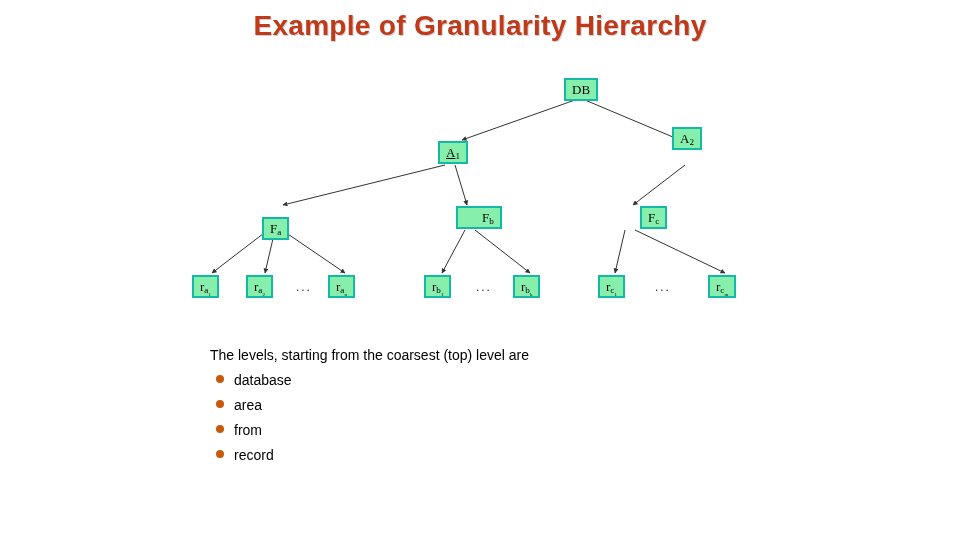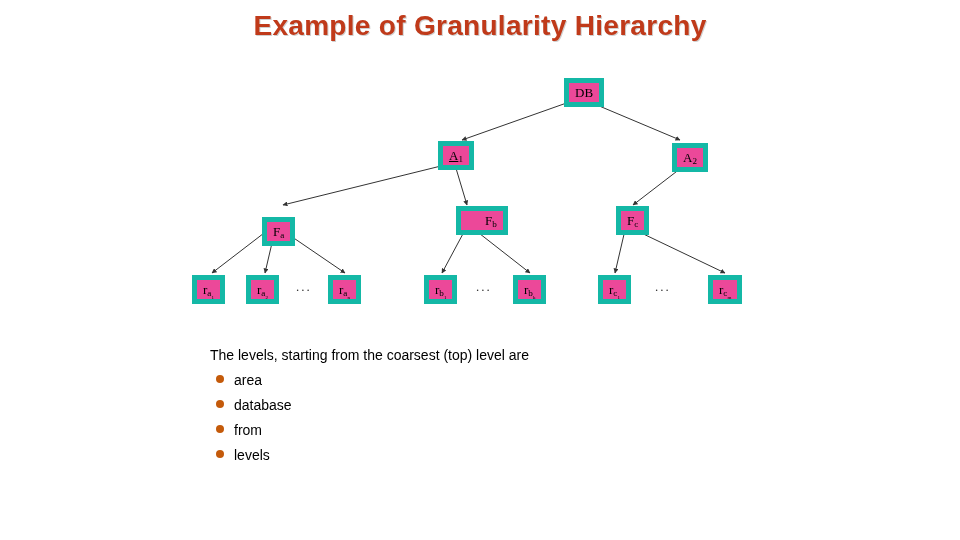--- a/index.html
+++ b/index.html
@@ -31,22 +31,22 @@
   }
   .diagram {
     position: absolute;
     top: 75px;
     left: 170px;
     width: 620px;
     height: 250px;
   }
   .node {
     position: absolute;
-    border: 5px solid #14b8a6;
-    background: #ec4899;
+    border: 2px solid #14b8a6;
+    background: #86efac;
     padding: 3px 6px;
     font-family: "Times New Roman", serif;
     font-size: 13px;
     line-height: 1;
     box-sizing: border-box;
     text-align: left;
     white-space: nowrap;
   }
   .node sub {
     font-size: 70%;
@@ -143,31 +143,31 @@
       </g>
     </svg>
 
     <div class="node" style="left:394px; top:3px;">
       <span>DB</span>
     </div>
 
     <div class="node" style="left:268px; top:66px;text-decoration:underline;">
       <span>A</span><sub>1</sub>
     </div>
-    <div class="node" style="left:502px; top:68px;">
+    <div class="node" style="left:502px; top:52px;">
       <span>A</span><sub>2</sub>
     </div>
 
     <div class="node" style="left:92px; top:142px;">
       <span>F</span><sub>a</sub>
     </div>
     <div class="node" style="left:286px; top:131px;padding-left:24px;">
       <span>F</span><sub>b</sub>
     </div>
-    <div class="node" style="left:446px; top:131px;">
+    <div class="node" style="left:470px; top:131px;">
       <span>F</span><sub>c</sub>
     </div>
 
     <div class="node" style="left:22px; top:200px;">
       <span>r</span><sub>a<span class="sub2">1</span></sub>
     </div>
     <div class="node" style="left:76px; top:200px;">
       <span>r</span><sub>a<span class="sub2">2</span></sub>
     </div>
     <div class="node" style="left:158px; top:200px;">
@@ -189,20 +189,20 @@
     <div class="node" style="left:538px; top:200px;">
       <span>r</span><sub>c<span class="sub2">m</span></sub>
     </div>
     <div class="dots" style="left:485px; top:204px;">...</div>
 
   </div>
 
   <div class="body-text">
     <div class="intro">The levels, starting from the coarsest (top) level are</div>
     <ul>
+      <li><span>database</span></li>
       <li><span>area</span></li>
-      <li><span>database</span></li>
       <li><span>from</span></li>
-      <li><span>levels</span></li>
+      <li><span>record</span></li>
     </ul>
   </div>
 
 </div>
 
 </body></html>

